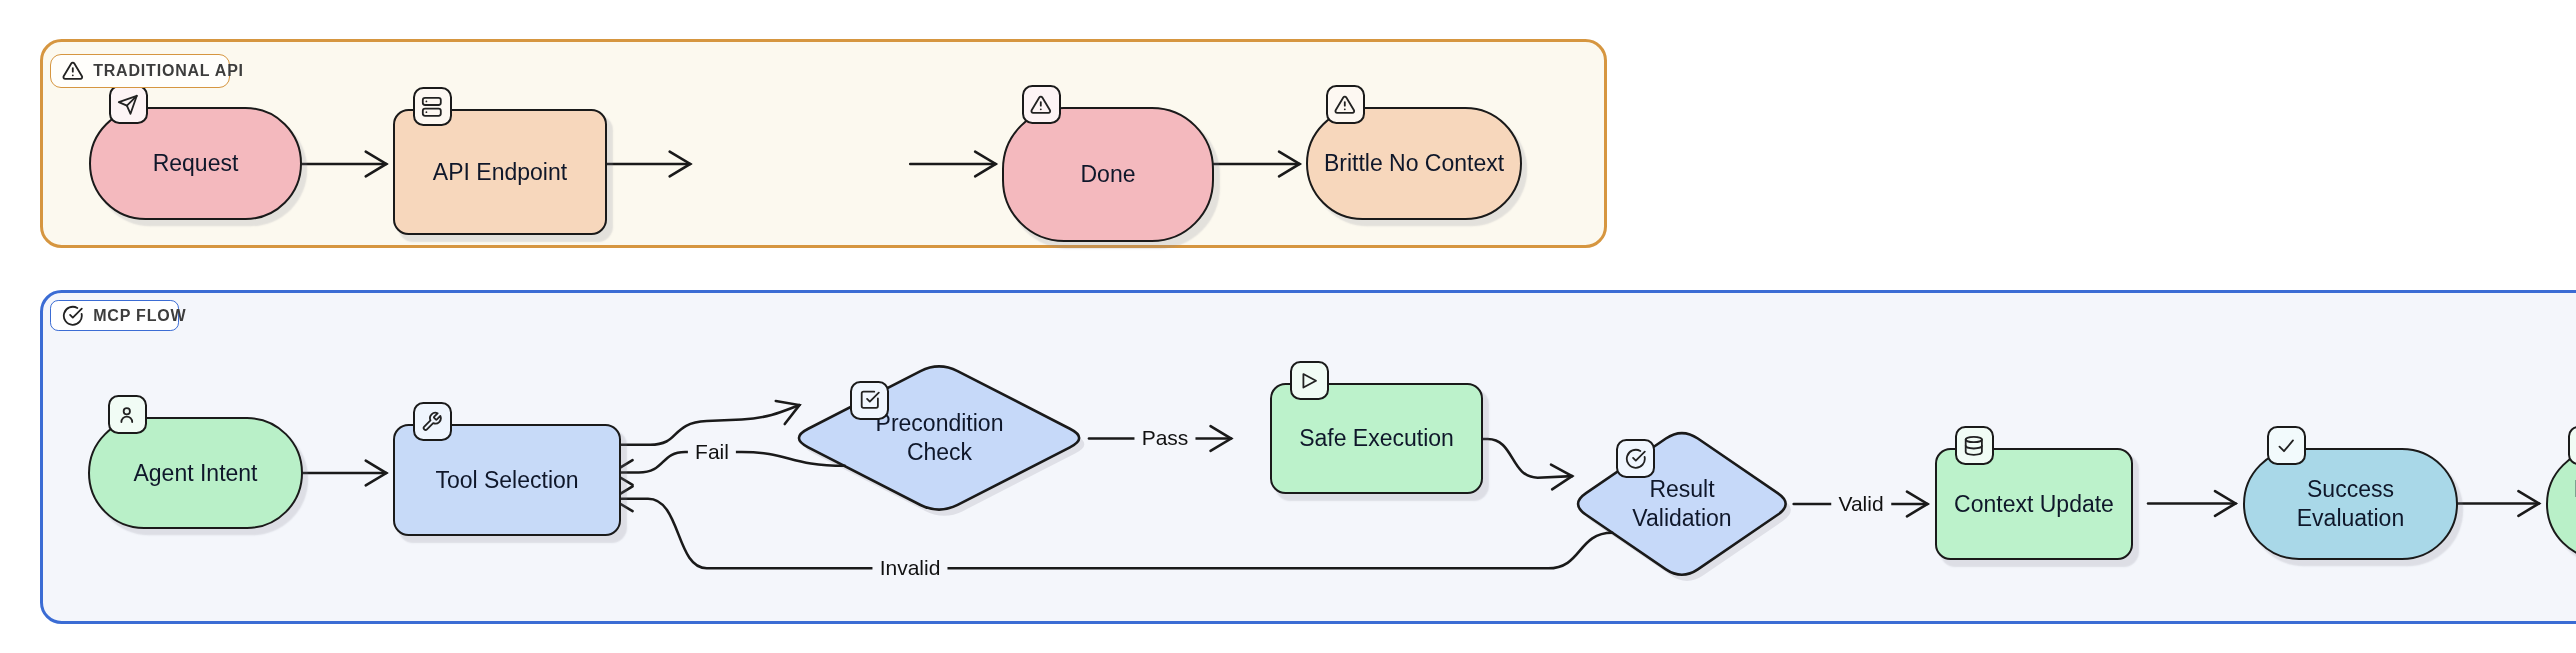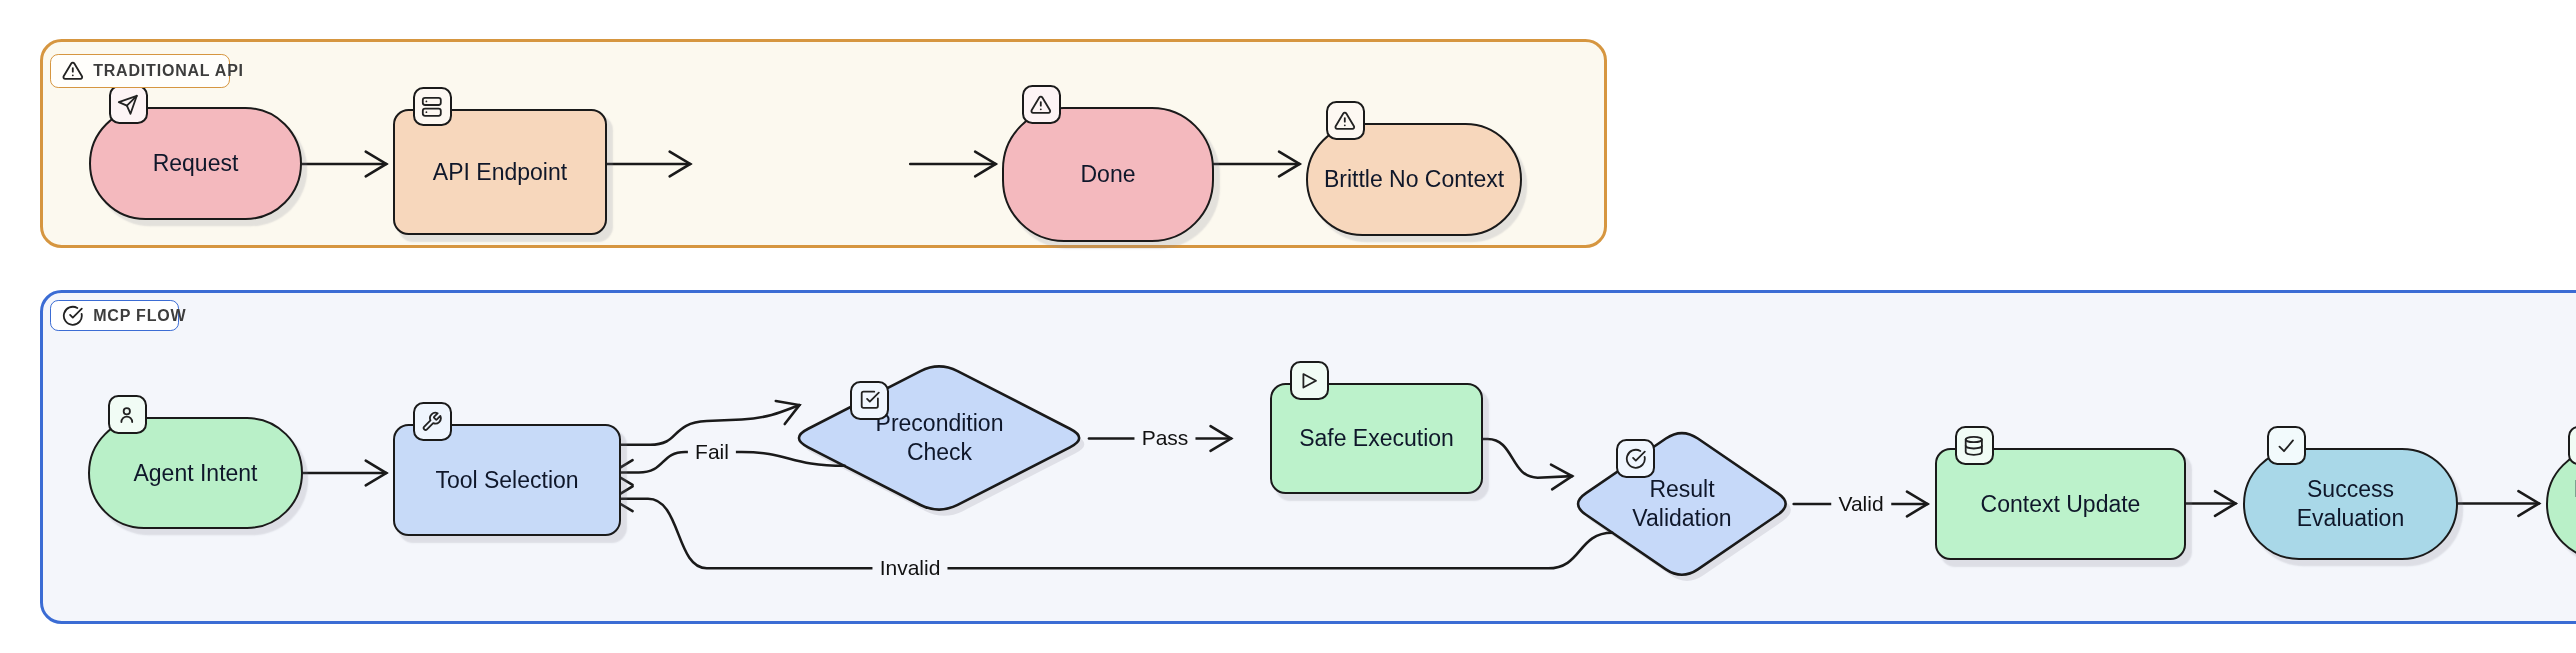--- a/index.html
+++ b/index.html
@@ -30,21 +30,21 @@
               padding:0 7.2px;z-index:3;white-space:nowrap;}
 </style>
 </head>
 <body>
 
 <div class="canvas">
 
   <div class="group" style="left: 40px; top: 39px; width: 1567px; height: 209px; border-color: rgb(214, 150, 64); background: rgb(252, 249, 239);"></div>
   <div class="group" style="left: 40px; top: 290px; width: 2801px; height: 334px; border-color: rgb(59, 108, 212); background: rgb(244, 246, 251);"></div>
 
-  <div class="chip" id="chip-traditional" style="left: 50px; top: 54px; width: 180px; height: 34px; border-color: rgb(214, 150, 64); background: rgb(255, 254, 251);">
+  <div class="chip" id="chip-traditional" style="left: 50px; top: 54px; width: 180px; height: 34px; border-color: rgb(214, 150, 64); background: rgb(255, 254, 251); border-radius: 11px;">
     <span class="chip-icon">
       <svg width="21.6" height="21.6" viewBox="0 0 24 24">
           <path d="M10.29 3.86 1.82 18a2 2 0 0 0 1.71 3h16.94a2 2 0 0 0 1.71-3L13.71 3.86a2 2 0 0 0-3.42 0z"></path>
           <path d="M12 9v4"></path>
           <path d="M12 17h.01"></path>
         </svg>
     </span>
     <span class="chip-text">TRADITIONAL API</span>
   </div>
   <div class="chip" id="chip-mcp" style="left: 50px; top: 300px; width: 129px; height: 31px; border-color: rgb(59, 108, 212); background: rgb(255, 255, 255);">
@@ -119,21 +119,21 @@
           <path d="M10.29 3.86 1.82 18a2 2 0 0 0 1.71 3h16.94a2 2 0 0 0 1.71-3L13.71 3.86a2 2 0 0 0-3.42 0z"></path>
           <path d="M12 9v4"></path>
           <path d="M12 17h.01"></path>
         </svg>
     </div>
     <div class="label">
         <span>Done</span>
       </div>
   </div>
 
-  <div class="node stadium" style="left: 1306px; top: 107px; width: 216px; height: 113px; background: rgb(247, 215, 188); margin-top: 16px;">
+  <div class="node stadium" style="left: 1306px; top: 107px; width: 216px; height: 113px; background: rgb(247, 215, 188);">
     <div class="badge" style="background: rgb(253, 248, 242);">
       <svg width="21.6" height="21.6" viewBox="0 0 24 24">
           <path d="M10.29 3.86 1.82 18a2 2 0 0 0 1.71 3h16.94a2 2 0 0 0 1.71-3L13.71 3.86a2 2 0 0 0-3.42 0z"></path>
           <path d="M12 9v4"></path>
           <path d="M12 17h.01"></path>
         </svg>
     </div>
     <div class="label">
         <span>Brittle No Context</span>
       </div>
@@ -192,21 +192,21 @@
           <path d="M21.8 10A10 10 0 1 1 17 3.34"></path>
           <path d="m9 11 3 3L22 4"></path>
         </svg>
     </div>
     <div class="label">
         <span>Result</span>
         <span>Validation</span>
       </div>
   </div>
 
-  <div class="node rect" style="left: 1935px; top: 448px; width: 251px; height: 112px; background: rgb(188, 242, 203); align-items: center;">
+  <div class="node rect" style="left: 1935px; top: 448px; width: 198px; height: 112px; background: rgb(188, 242, 203); align-items: center;">
     <div class="badge" style="background: rgb(241, 252, 245);">
       <svg width="21.6" height="21.6" viewBox="0 0 24 24">
           <ellipse cx="12" cy="5" rx="9" ry="3"></ellipse>
           <path d="M3 5v14c0 1.66 4 3 9 3s9-1.34 9-3V5"></path>
           <path d="M3 12c0 1.66 4 3 9 3s9-1.34 9-3"></path>
         </svg>
     </div>
     <div class="label">
         <span>Context Update</span>
       </div>

